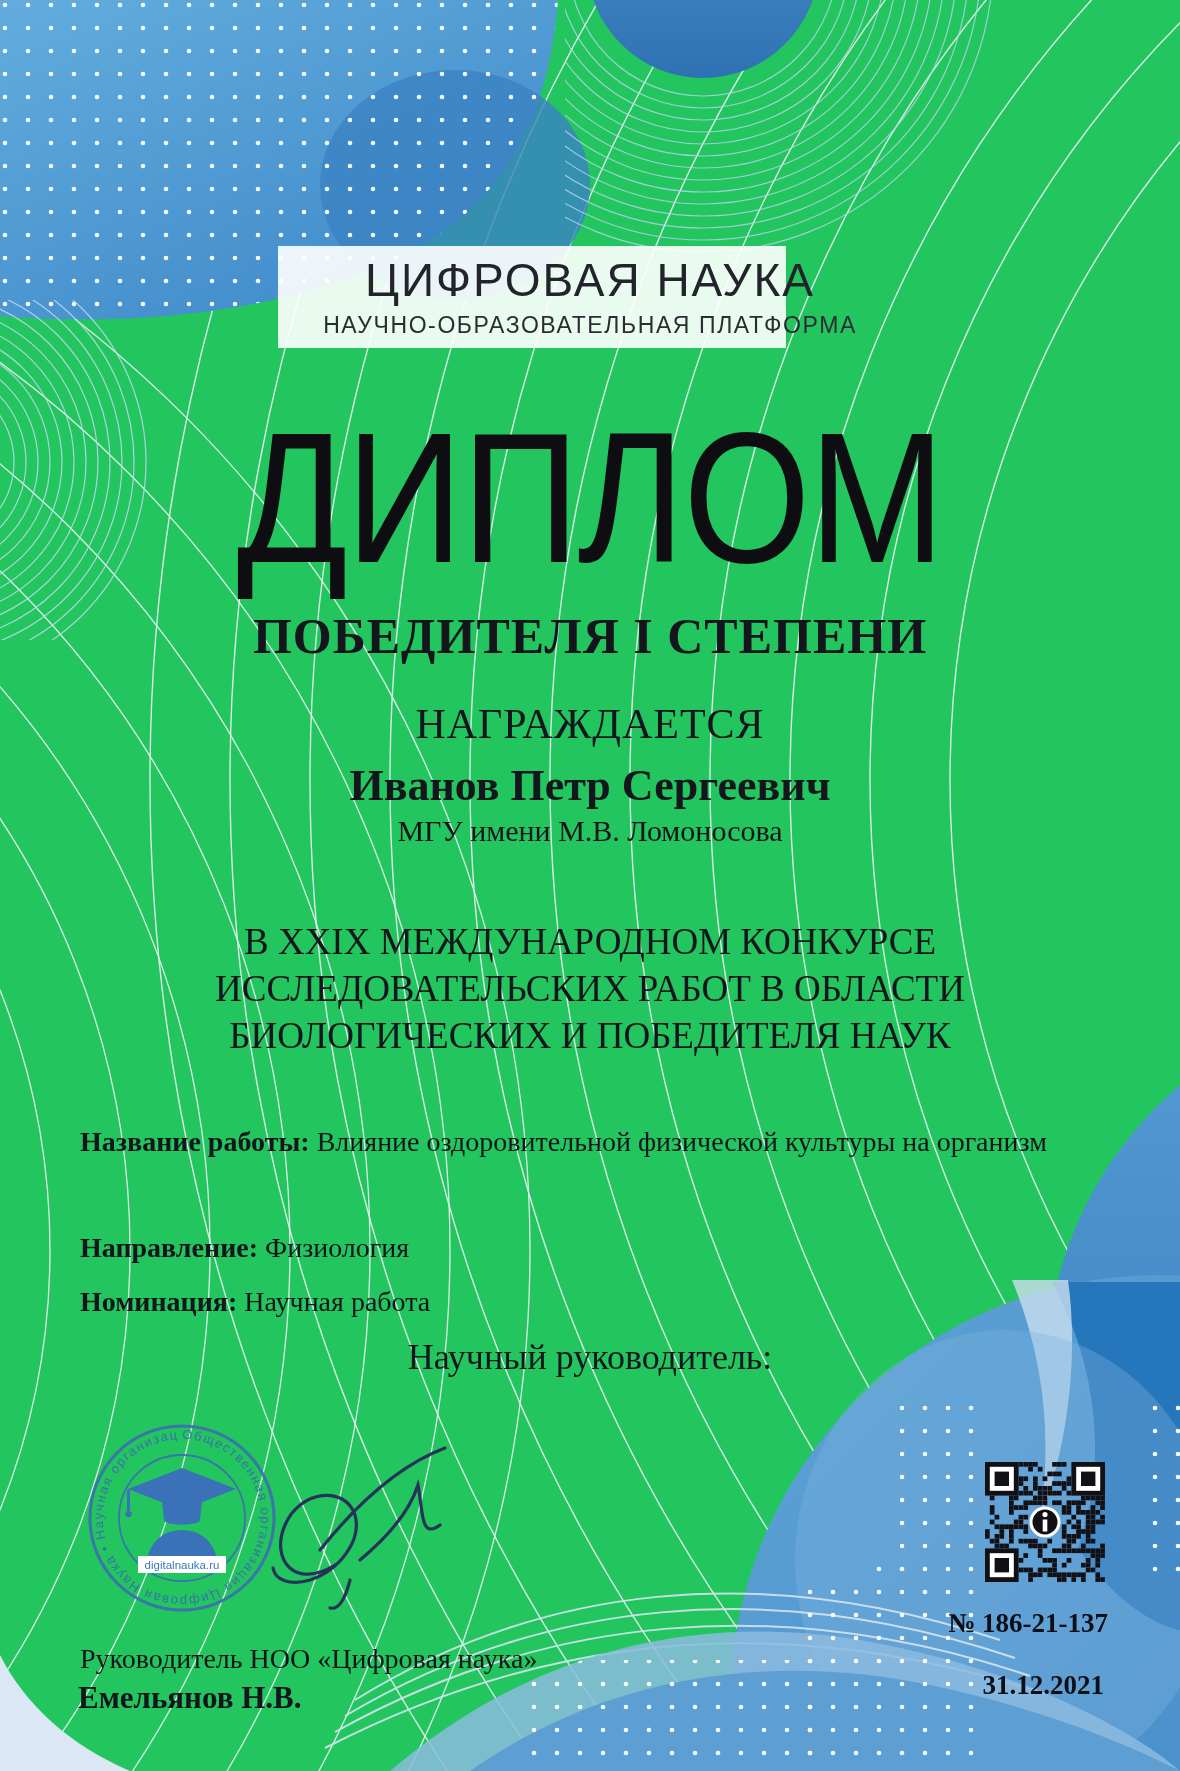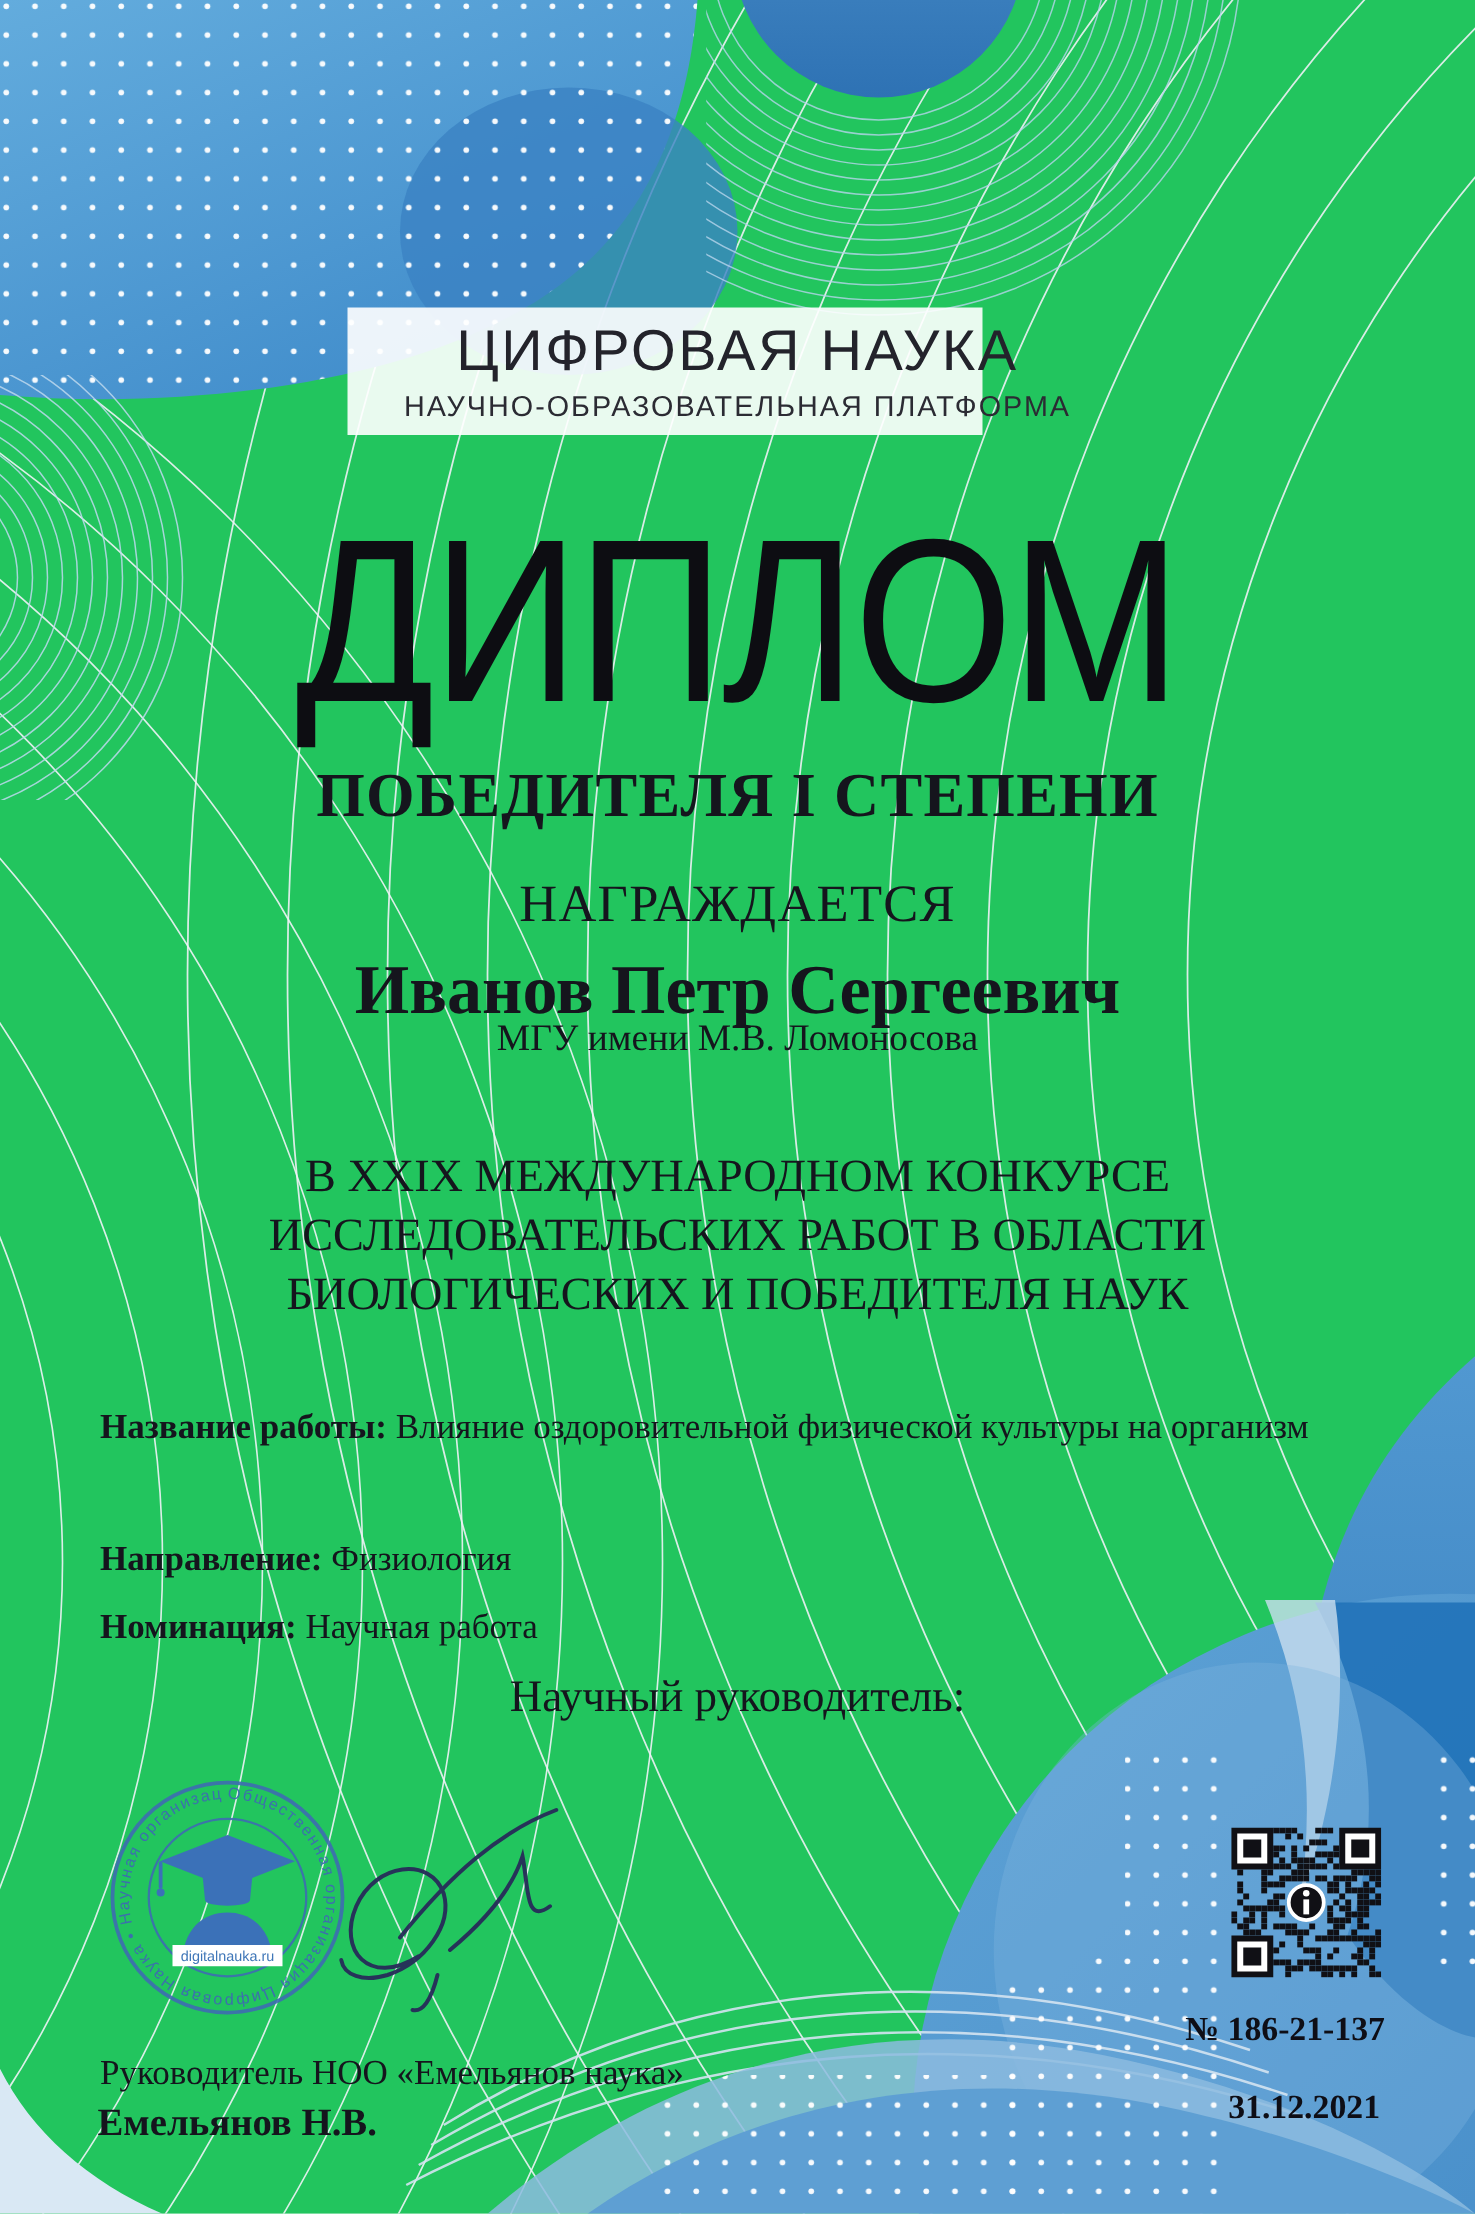--- a/index.html
+++ b/index.html
@@ -13,21 +13,21 @@
   .logo-bg{left:278px;top:246px;width:508px;height:102px;background:rgba(255,255,255,.9);}
   .logo-title{top:253px;font-family:"Liberation Sans",sans-serif;font-weight:400;
               font-size:46px;letter-spacing:2px;color:#23232b;}
   .logo-sub{top:312px;font-family:"Liberation Sans",sans-serif;font-weight:400;
             font-size:23px;letter-spacing:1.6px;color:#2b2b33;}
   .diploma{top:398px;font-family:"Liberation Sans",sans-serif;font-size:186px;
            font-weight:500;line-height:200px;letter-spacing:-2px;color:#0d0d12;
            transform:scaleX(.88);transform-origin:50% 50%;}
   .degree{top:607px;font-weight:700;font-size:50px;letter-spacing:1px;}
   .awarded{top:700px;font-size:42px;letter-spacing:1px;}
-  .name{top:760px;font-weight:700;font-size:56px;}
+  .name{top:760px;font-weight:700;font-size:44px;}
   .affil{top:814px;font-size:30px;}
   .contest{top:918px;font-weight:400;font-size:37px;line-height:47px;}
   .para{top:1122px;font-size:28px;line-height:40px;text-align:justify;}
   .para b,.field b{font-weight:700;}
   .field-1{top:1232px;font-size:28px;}
   .field-2{top:1286px;font-size:28px;}
   .supervisor{top:1336px;font-size:36px;}
   .cert-num{top:1608px;right:72px;left:auto;width:auto;font-weight:700;font-size:27px;color:#0e0e16;}
   .cert-date{top:1670px;right:76px;left:auto;width:auto;font-weight:700;font-size:27px;color:#0e0e16;}
   .sign-pos{top:1643px;left:80px;font-size:28px;}
@@ -452,15 +452,15 @@
       <rect x="4.8" y="91.19999999999999" width="24" height="24" fill="#ffffff"></rect>
       <rect x="9.6" y="95.99999999999999" width="14.399999999999999" height="14.399999999999999" fill="#101015"></rect>
       <circle cx="60" cy="60" r="14" fill="#101015" stroke="#ffffff" stroke-width="3"></circle>
       <circle cx="60" cy="52.5" r="2.6" fill="#ffffff"></circle>
       <rect x="57.7" y="57.5" width="4.6" height="12" fill="#ffffff"></rect>
     </svg>
 
   <div class="layer cert-num">№ 186-21-137</div>
   <div class="layer cert-date">31.12.2021</div>
 
-  <div class="layer sign-pos">Руководитель НОО «Емельянов наука»</div>
+  <div class="layer sign-pos">Руководитель НОО «Цифровая наука»</div>
   <div class="layer sign-name">Емельянов Н.В.</div>
 </div>
 
 </body></html>

